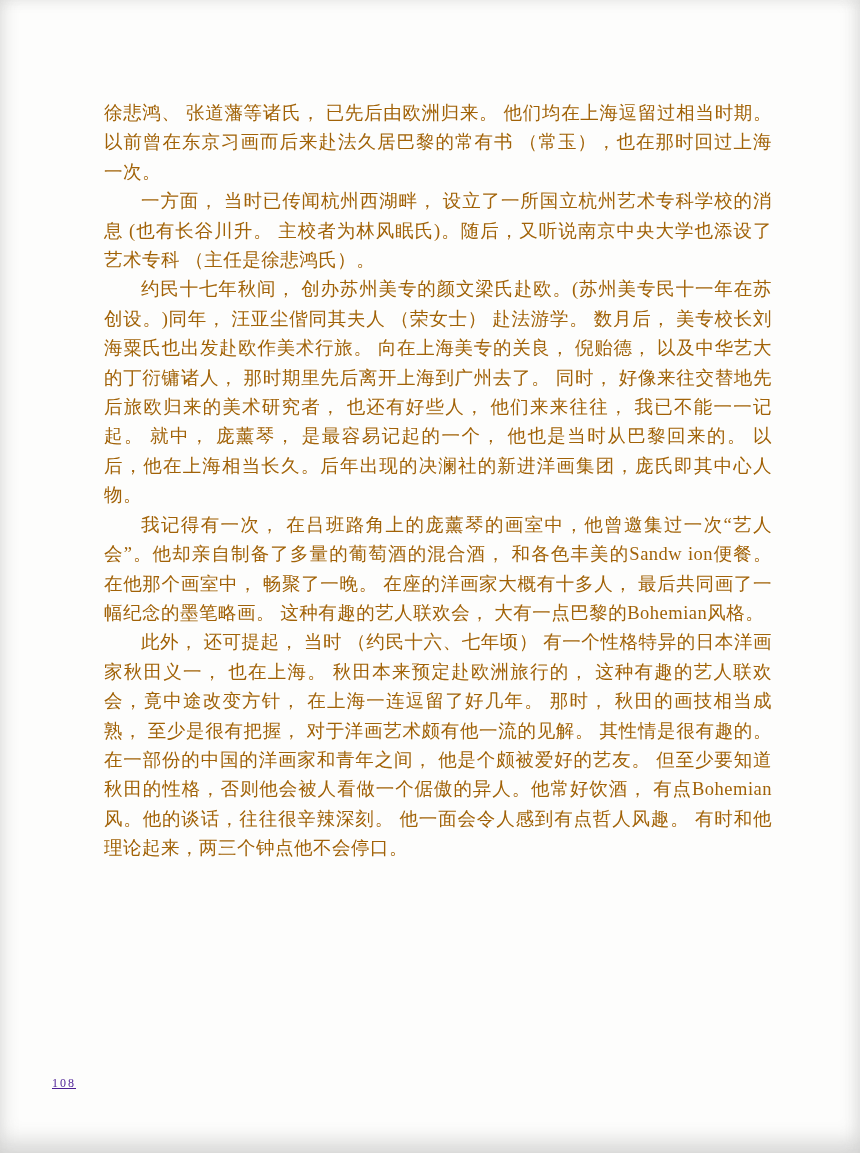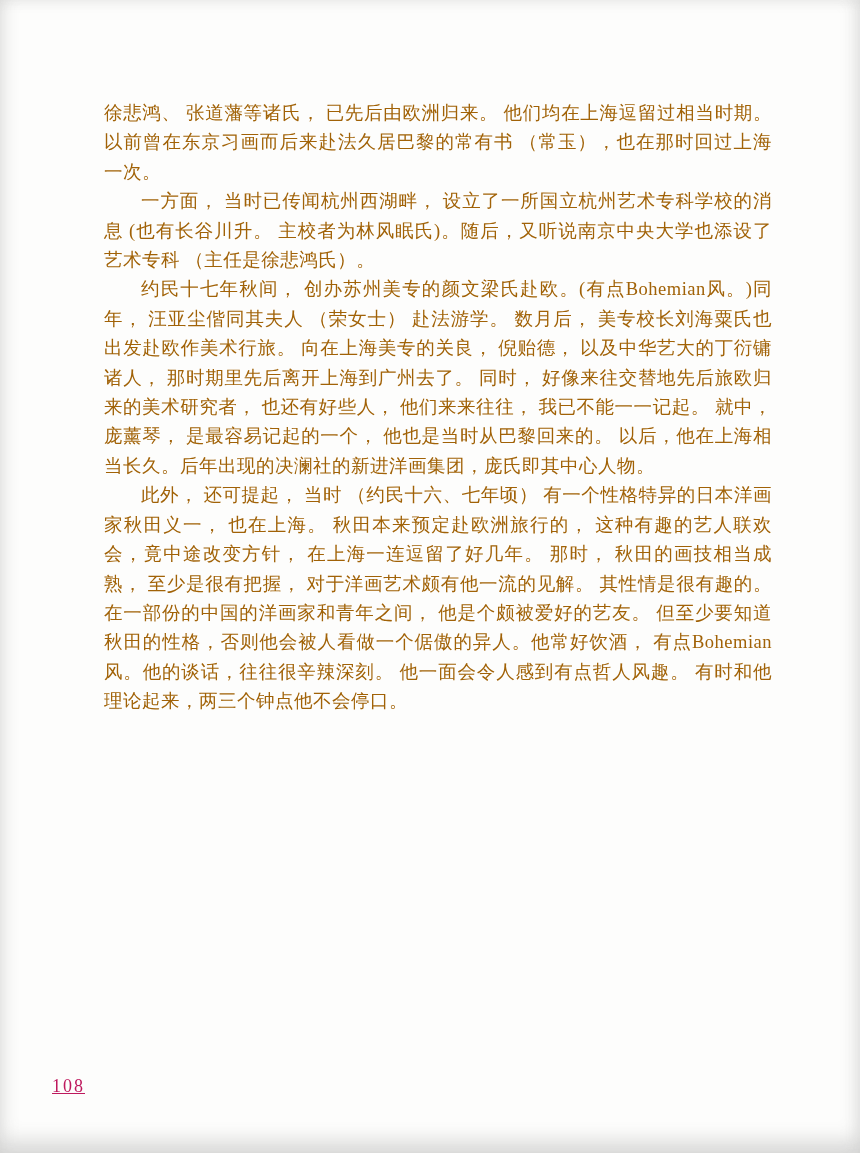--- a/index.html
+++ b/index.html
@@ -39,30 +39,31 @@
     text-indent: 2em;
     word-break: break-all;
   }
   .text-block p.no-indent {
     text-indent: 0;
   }
   .page-number {
     position: absolute;
     left: 52px;
     top: 1076px;
-    font-size: 18px;
+    font-size: 12px;
     letter-spacing: 2px;
-    color: #be185d;
+    color: #4c1d95;
     text-decoration: underline;
   }
 </style>
 </head>
 <body>
 
 <div class="scan-page">
   <div class="text-block">
     <p class="no-indent">徐悲鸿、 张道藩等诸氏， 已先后由欧洲归来。 他们均在上海逗留过相当时期。 以前曾在东京习画而后来赴法久居巴黎的常有书 （常玉），也在那时回过上海一次。</p>
     <p>一方面， 当时已传闻杭州西湖畔， 设立了一所国立杭州艺术专科学校的消息 (也有长谷川升。 主校者为林风眠氏)。随后，又听说南京中央大学也添设了艺术专科 （主任是徐悲鸿氏）。</p>
-    <p>约民十七年秋间， 创办苏州美专的颜文梁氏赴欧。(有点Bohemian风。)同年， 汪亚尘偕同其夫人 （荣女士） 赴法游学。 数月后， 美专校长刘海粟氏也出发赴欧作美术行旅。 向在上海美专的关良， 倪贻德， 以及中华艺大的丁衍镛诸人， 那时期里先后离开上海到广州去了。 同时， 好像来往交替地先后旅欧归来的美术研究者， 也还有好些人， 他们来来往往， 我已不能一一记起。 就中， 庞薰琴， 是最容易记起的一个， 他也是当时从巴黎回来的。 以后，他在上海相当长久。后年出现的决澜社的新进洋画集团，庞氏即其中心人物。</p>
+    <p>约民十七年秋间， 创办苏州美专的颜文梁氏赴欧。(苏州美专民十一年在苏创设。)同年， 汪亚尘偕同其夫人 （荣女士） 赴法游学。 数月后， 美专校长刘海粟氏也出发赴欧作美术行旅。 向在上海美专的关良， 倪贻德， 以及中华艺大的丁衍镛诸人， 那时期里先后离开上海到广州去了。 同时， 好像来往交替地先后旅欧归来的美术研究者， 也还有好些人， 他们来来往往， 我已不能一一记起。 就中， 庞薰琴， 是最容易记起的一个， 他也是当时从巴黎回来的。 以后，他在上海相当长久。后年出现的决澜社的新进洋画集团，庞氏即其中心人物。</p>
+    <p>我记得有一次， 在吕班路角上的庞薰琴的画室中，他曾邀集过一次“艺人会”。他却亲自制备了多量的葡萄酒的混合酒， 和各色丰美的Sandw ion便餐。 在他那个画室中， 畅聚了一晚。 在座的洋画家大概有十多人， 最后共同画了一幅纪念的墨笔略画。 这种有趣的艺人联欢会， 大有一点巴黎的Bohemian风格。</p>
     <p>此外， 还可提起， 当时 （约民十六、七年顷） 有一个性格特异的日本洋画家秋田义一， 也在上海。 秋田本来预定赴欧洲旅行的， 这种有趣的艺人联欢会，竟中途改变方针， 在上海一连逗留了好几年。 那时， 秋田的画技相当成熟， 至少是很有把握， 对于洋画艺术颇有他一流的见解。 其性情是很有趣的。 在一部份的中国的洋画家和青年之间， 他是个颇被爱好的艺友。 但至少要知道秋田的性格，否则他会被人看做一个倨傲的异人。他常好饮酒， 有点Bohemian风。他的谈话，往往很辛辣深刻。 他一面会令人感到有点哲人风趣。 有时和他理论起来，两三个钟点他不会停口。</p>
   </div>
   <div class="page-number">108</div>
 </div>
 
 </body></html>

